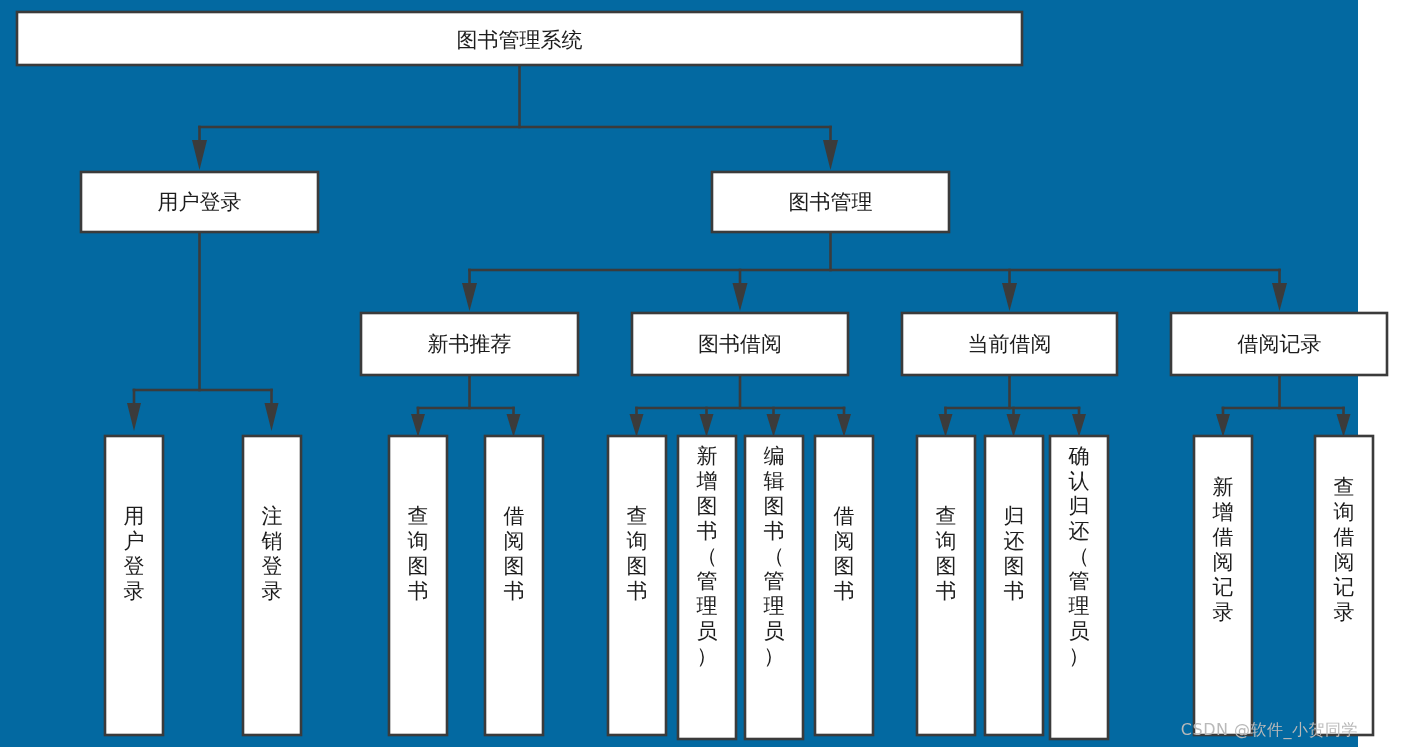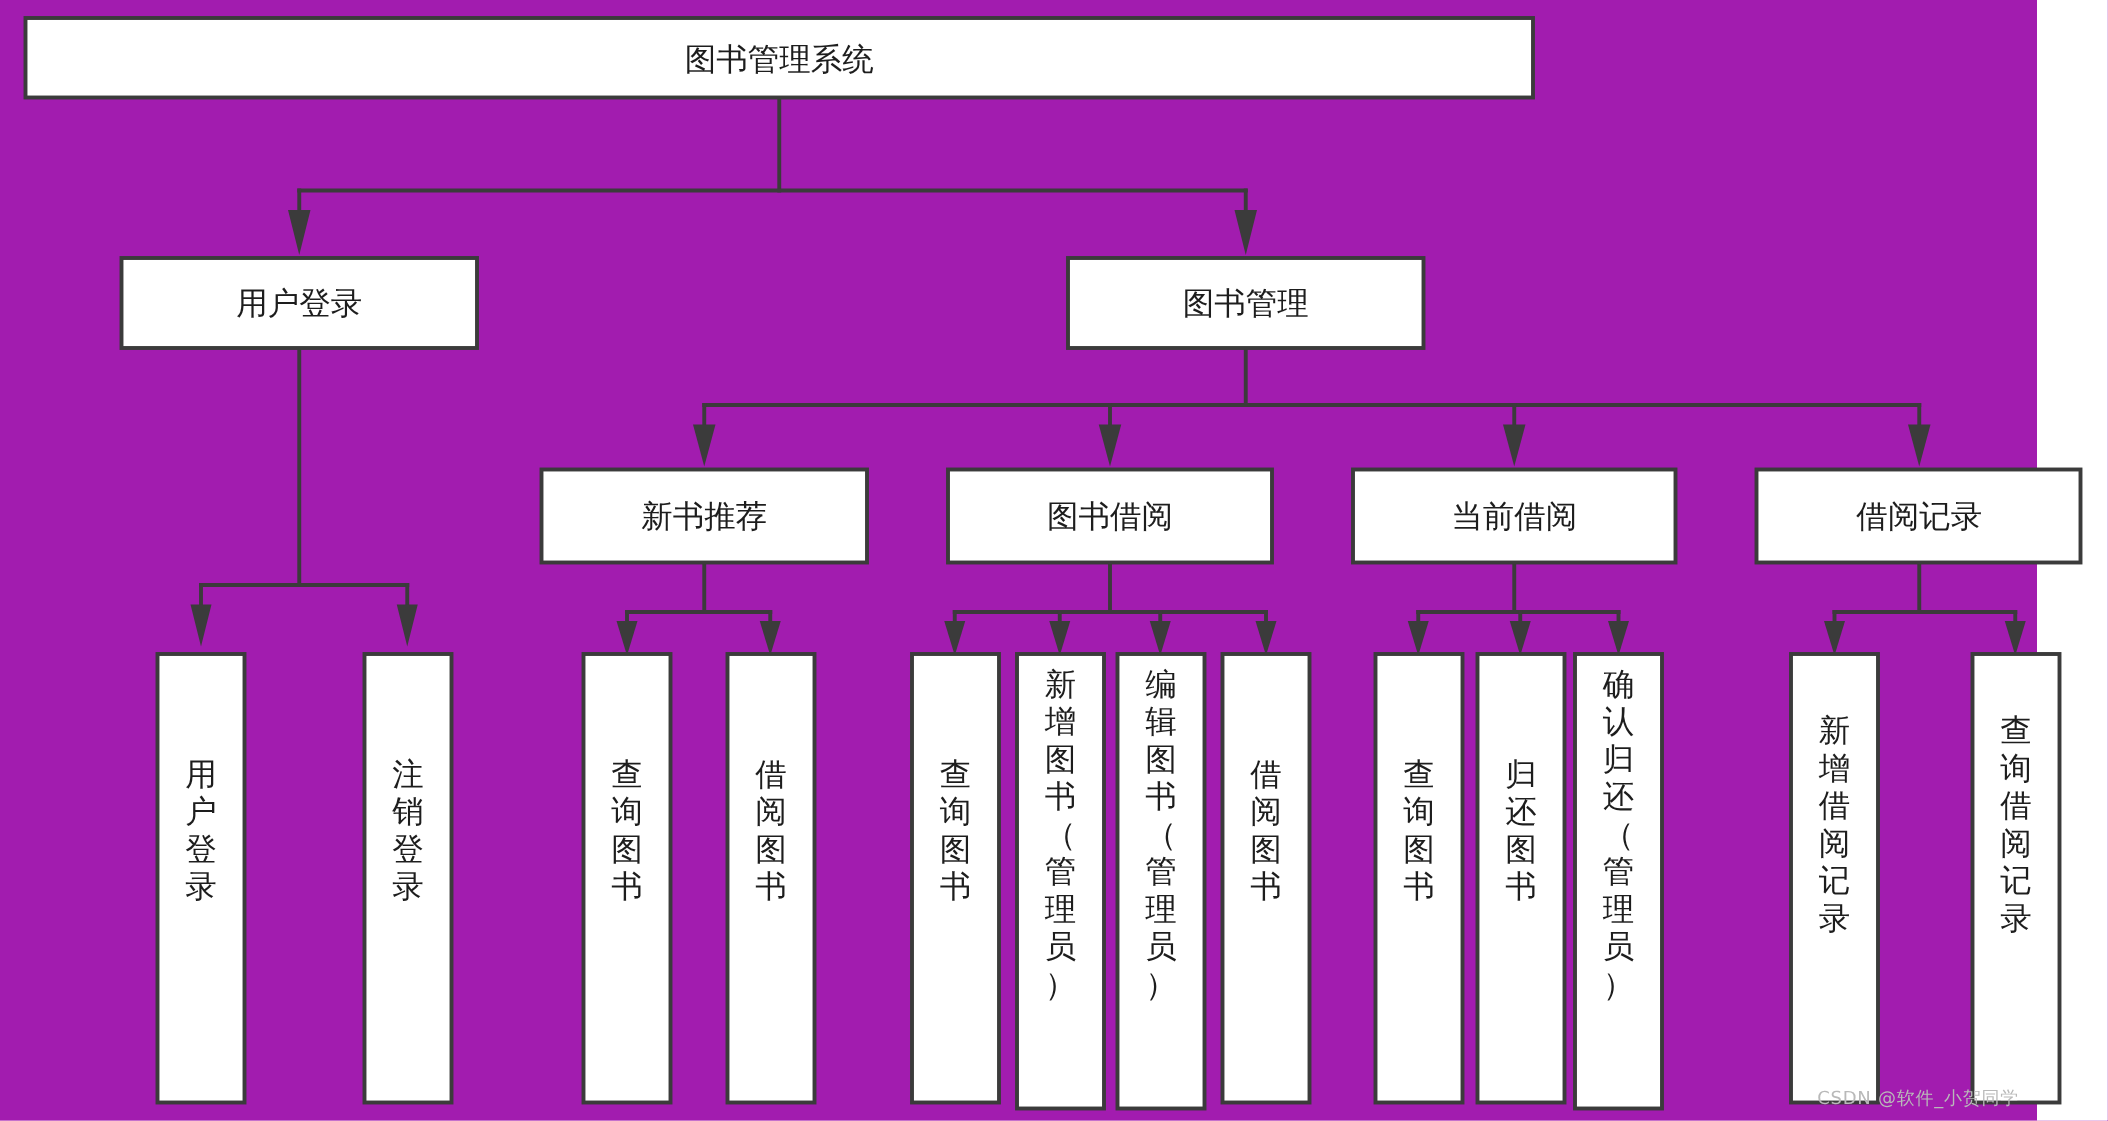--- a/index.html
+++ b/index.html
@@ -10,21 +10,21 @@
   body {
     width: 1405px;
     height: 747px;
     overflow: hidden;
     font-family: "DejaVu Sans", "Liberation Sans", sans-serif;
   }
   #diagram-root {
     position: relative;
     width: 1358px;
     height: 747px;
-    background: #a21caf;
+    background: #0369a1;
   }
   svg#diagram-svg {
     position: absolute;
     left: 0;
     top: 0;
     width: 1405px;
     height: 747px;
     display: block;
   }
   .box-rect {
@@ -50,24 +50,24 @@
     dominant-baseline: central;
   }
   .node-label-v {
     font-family: "DejaVu Sans", "Liberation Sans", sans-serif;
     font-size: 21px;
     fill: #1d1d1d;
     text-anchor: middle;
   }
   .watermark-text {
     position: absolute;
-    right: 12px;
+    right: 0;
     bottom: 6px;
     font-family: "DejaVu Sans", "Liberation Sans", sans-serif;
-    font-size: 12px;
+    font-size: 16px;
     color: #b9b9b9;
     white-space: nowrap;
     letter-spacing: 0.5px;
   }
 </style>
 </head>
 <body>
 
 <div id="diagram-root">
 

